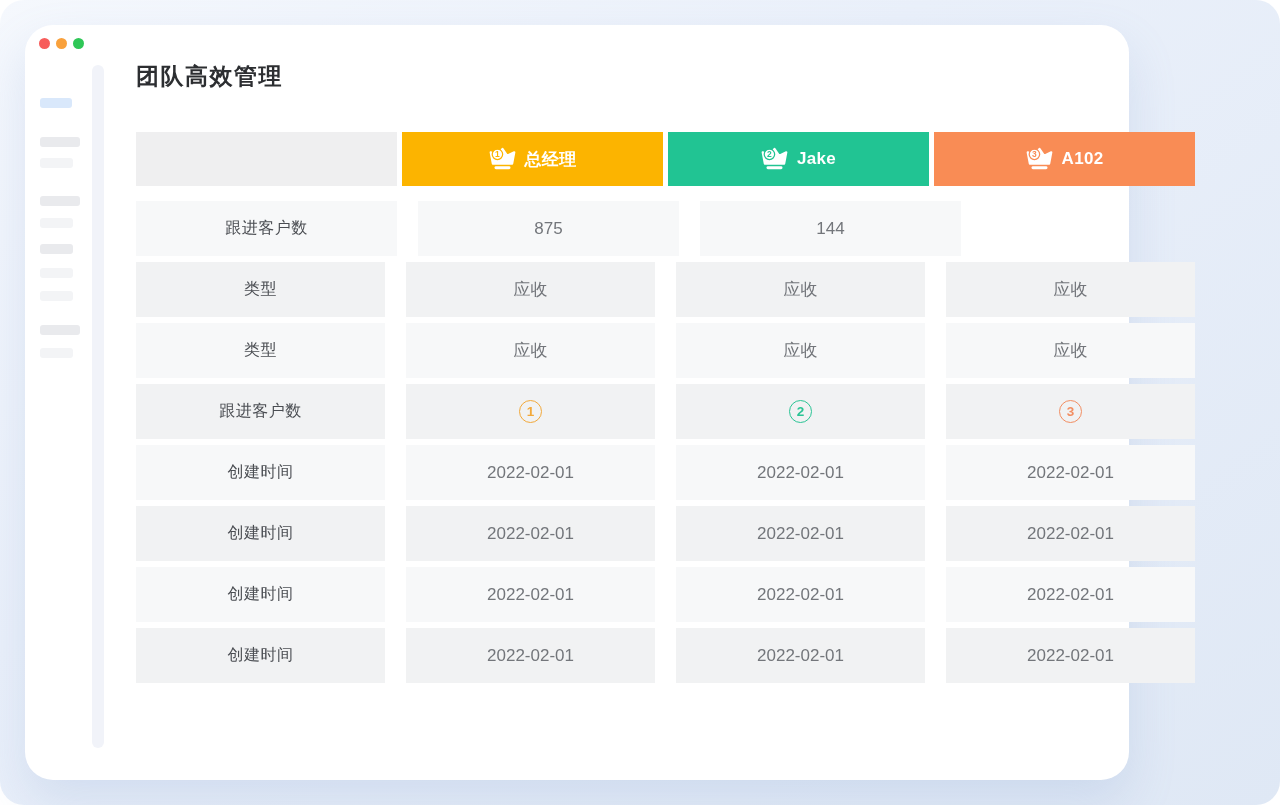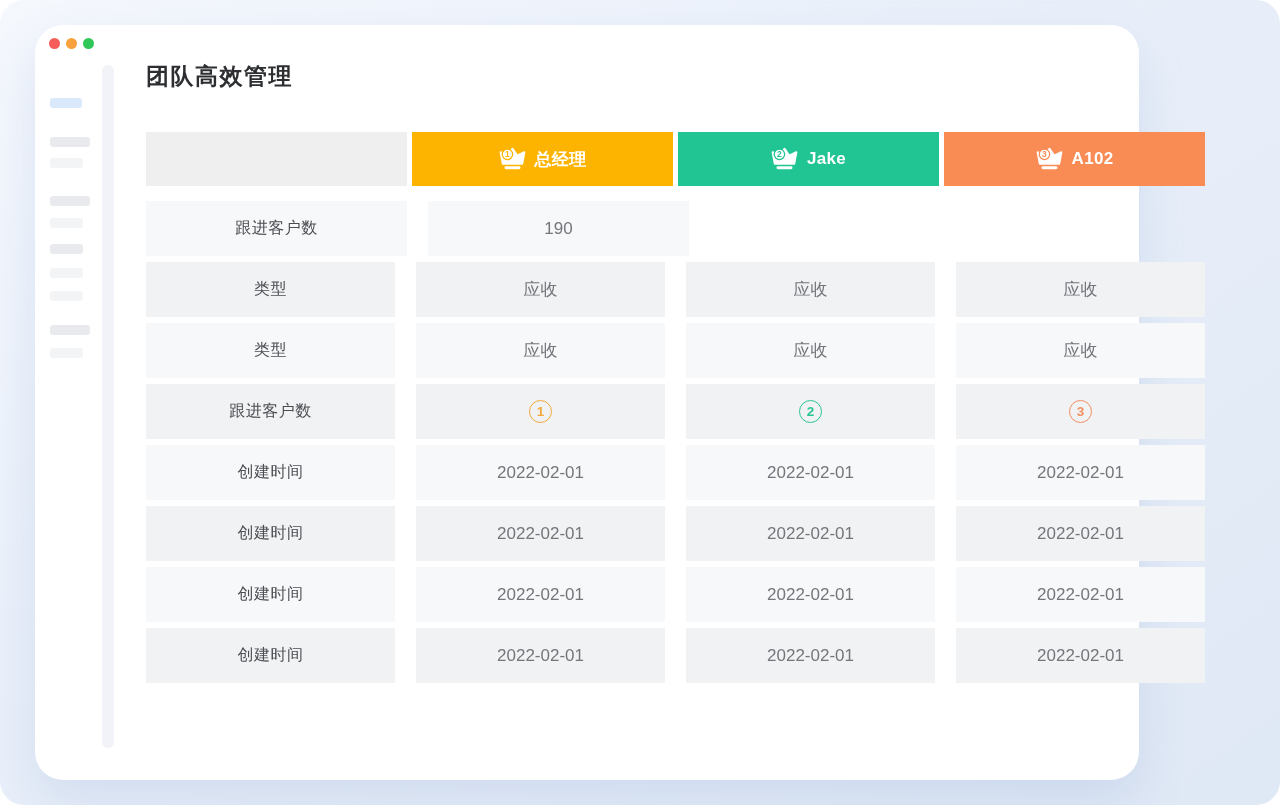--- a/index.html
+++ b/index.html
@@ -4,21 +4,21 @@
 <style>
   html,body{margin:0;padding:0;}
   body{background:#ffffff;font-family:"Liberation Sans","DejaVu Sans",sans-serif;}
   #page{position:relative;width:1280px;height:805px;overflow:hidden;background:#ffffff;}
 
   
   .bg-panel{position:absolute;inset:0;border-radius:24px;
     background:linear-gradient(145deg,#F5F8FD 0%,#EAF0FA 38%,#DFE8F5 100%);}
 
   
-  .window{position:absolute;left:35px;top:25px;width:1104px;height:755px;
+  .window{position:absolute;left:25px;top:25px;width:1104px;height:755px;
     background:#ffffff;border-radius:28px;
     box-shadow:0 22px 48px rgba(125,155,205,.20);}
 
   
   .dots{position:absolute;left:14px;top:13px;display:flex;gap:6px;}
   .dot{width:11px;height:11px;border-radius:50%;}
 
   
   .side-divider{position:absolute;left:67px;top:40px;width:12px;height:683px;
     border-radius:6px;background:#F1F3F9;}
@@ -113,21 +113,22 @@
             <text x="10" y="12" text-anchor="middle" font-size="10" font-weight="700" style="fill: rgb(249, 140, 85);">3</text>
           </svg>
           <span>A102</span>
         </div>
       </div>
 
       <div class="tbody">
 
         <div class="trow odd">
           <div class="cell label">跟进客户数</div>
-          <div class="cell val">190</div>
+          <div class="cell val">875</div>
+          <div class="cell val">144</div>
         </div>
 
         <div class="trow even">
           <div class="cell label">类型</div>
           <div class="cell val">应收</div>
           <div class="cell val">应收</div>
           <div class="cell val">应收</div>
         </div>
 
         <div class="trow odd">

